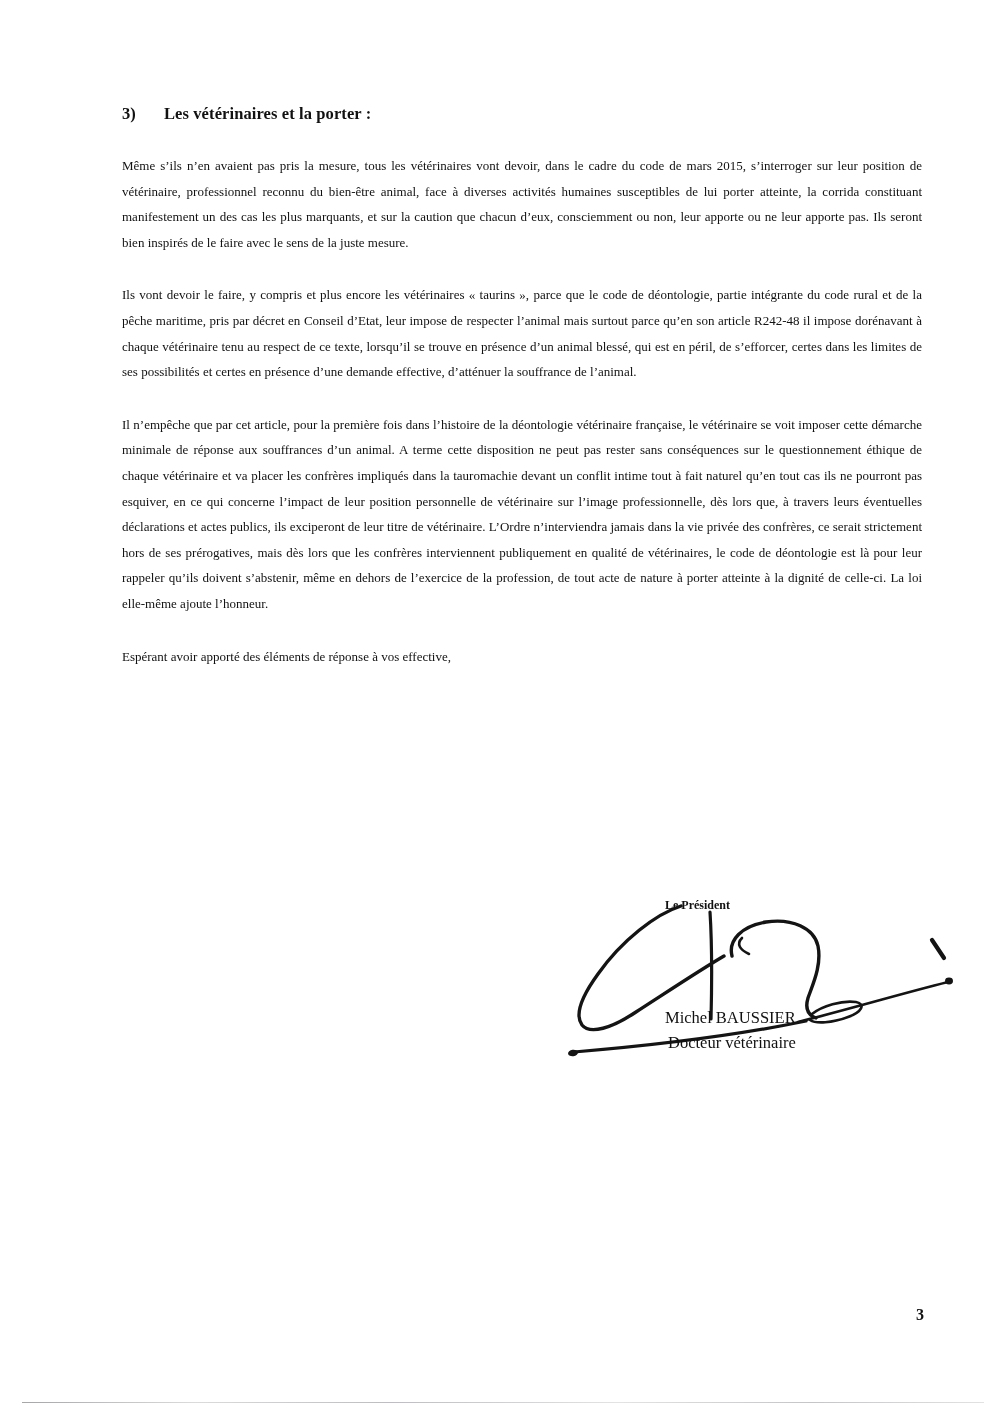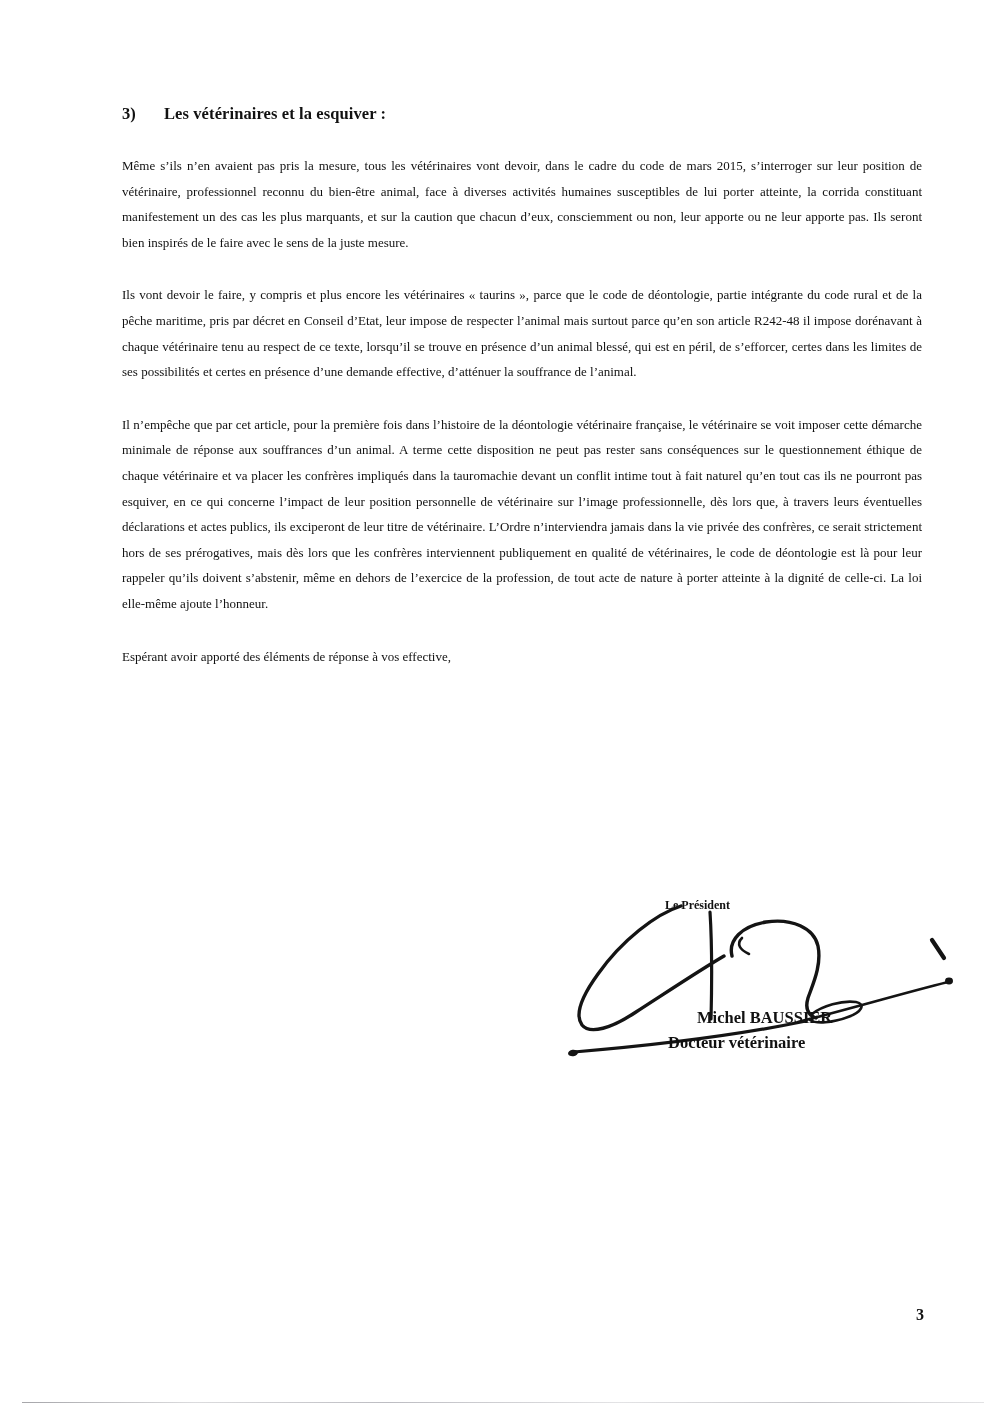--- a/index.html
+++ b/index.html
@@ -68,32 +68,31 @@
     font-weight: bold;
     font-size: 12px;
     white-space: nowrap;
     z-index: 3;
   }
 
   .sign-name {
     position: absolute;
     left: 105px;
     top: 120px;
-    font-weight: bold;
+    font-weight: normal;
     font-size: 16.5px;
     white-space: nowrap;
     z-index: 3;
-    margin-left: 32px;
   }
 
   .sign-role {
     position: absolute;
     left: 108px;
     top: 145px;
-    font-weight: bold;
+    font-weight: normal;
     font-size: 16.5px;
     white-space: nowrap;
     z-index: 3;
   }
 
   .sign-svg {
     position: absolute;
     left: 0;
     top: 0;
     width: 430px;
@@ -130,21 +129,21 @@
   }
 </style>
 </head>
 <body>
 
 <div class="page">
 
   <div class="content">
 
     <div class="section-heading">
-      <span class="num">3)</span><span>Les vétérinaires et la esquiver :</span>
+      <span class="num">3)</span><span>Les vétérinaires et la porter :</span>
     </div>
 
     <p class="body-para">Même s’ils n’en avaient pas pris la mesure, tous les vétérinaires vont devoir, dans le cadre du code de mars 2015, s’interroger sur leur position de vétérinaire, professionnel reconnu du bien-être animal, face à diverses activités humaines susceptibles de lui porter atteinte, la corrida constituant manifestement un des cas les plus marquants, et sur la caution que chacun d’eux, consciemment ou non, leur apporte ou ne leur apporte pas. Ils seront bien inspirés de le faire avec le sens de la juste mesure.</p>
     <p class="body-para">Ils vont devoir le faire, y compris et plus encore les vétérinaires « taurins », parce que le code de déontologie, partie intégrante du code rural et de la pêche maritime, pris par décret en Conseil d’Etat, leur impose de respecter l’animal mais surtout parce qu’en son article R242-48 il impose dorénavant à chaque vétérinaire tenu au respect de ce texte, lorsqu’il se trouve en présence d’un animal blessé, qui est en péril, de s’efforcer, certes dans les limites de ses possibilités et certes en présence d’une demande effective, d’atténuer la souffrance de l’animal.</p>
     <p class="body-para">Il n’empêche que par cet article, pour la première fois dans l’histoire de la déontologie vétérinaire française, le vétérinaire se voit imposer cette démarche minimale de réponse aux souffrances d’un animal. A terme cette disposition ne peut pas rester sans conséquences sur le questionnement éthique de chaque vétérinaire et va placer les confrères impliqués dans la tauromachie devant un conflit intime tout à fait naturel qu’en tout cas ils ne pourront pas esquiver, en ce qui concerne l’impact de leur position personnelle de vétérinaire sur l’image professionnelle, dès lors que, à travers leurs éventuelles déclarations et actes publics, ils exciperont de leur titre de vétérinaire. L’Ordre n’interviendra jamais dans la vie privée des confrères, ce serait strictement hors de ses prérogatives, mais dès lors que les confrères interviennent publiquement en qualité de vétérinaires, le code de déontologie est là pour leur rappeler qu’ils doivent s’abstenir, même en dehors de l’exercice de la profession, de tout acte de nature à porter atteinte à la dignité de celle-ci. La loi elle-même ajoute l’honneur.</p>
     <p class="body-para para-gap-small">Espérant avoir apporté des éléments de réponse à vos effective,</p>
 
   </div>
 
   <div class="sign-block">

